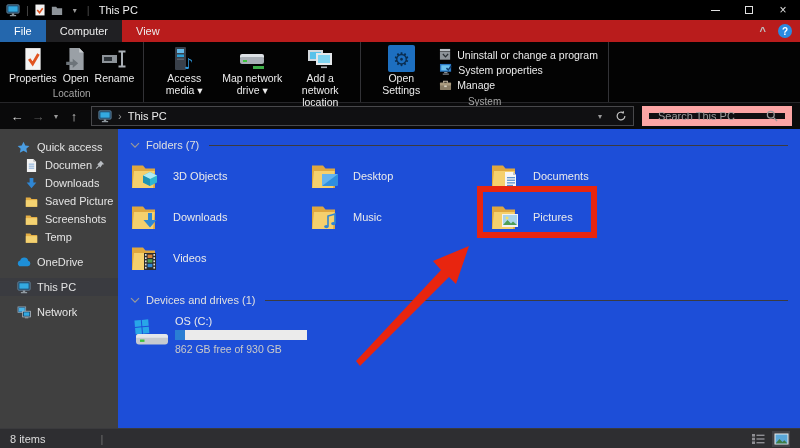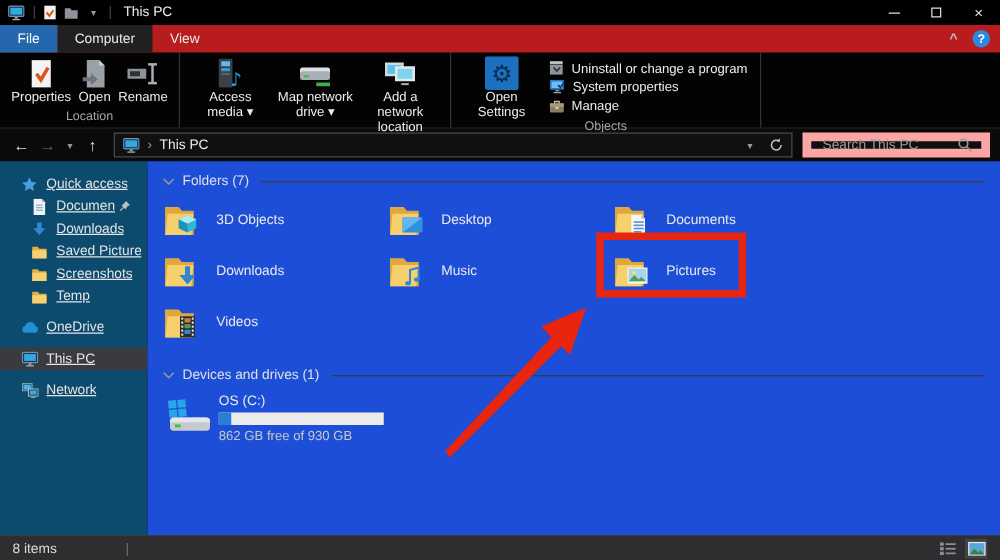--- a/index.html
+++ b/index.html
@@ -49,21 +49,21 @@
   .addr-text{color:#ececec;}
   .addr-right{margin-left:auto;display:flex;gap:9px;color:#c2c2c2;align-items:center;}
   .search-field{width:150px;height:20px;border:7px solid #fca5a5;background:#101012;
     display:flex;align-items:center;padding:0 7px;}
   .search-field input{flex:1;background:none;border:none;outline:none;color:#bdbdbd;
     font-size:11px;font-family:inherit;min-width:0;}
   .search-field input::placeholder{color:#9b9b9b;}
 
   
   .main{display:flex;height:299px;}
-  .sidebar{width:118px;background:#0c4a6e;padding-top:9px;flex-shrink:0;text-decoration:underline;}
+  .sidebar{width:118px;background:#404040;padding-top:9px;flex-shrink:0;}
   .side-item{height:18px;display:flex;align-items:center;font-size:11px;color:#e4e4e4;padding-right:5px;}
   .side-item .ic{width:15px;margin-right:6px;flex-shrink:0;}
   .side-item.lvl0{padding-left:16px;}
   .side-item.lvl1{padding-left:24px;}
   .side-item.gap{margin-top:7px;}
   .side-item.selected{background:#3a3b40;}
   .side-item .pin{margin-left:auto;}
   .side-label{white-space:nowrap;overflow:hidden;}
 
   .content{flex:1;background:#1d4ed8;padding:6px 12px 0 12px;overflow:hidden;}
@@ -261,21 +261,21 @@
                   <rect x="1" y="4" width="12" height="8" rx="1" fill="#8a7d66"></rect>
                   <rect x="1" y="4" width="12" height="3" fill="#a99a7e"></rect>
                   <path d="M5 4V2.4h4V4" stroke="#c9bda6" stroke-width="1.2" fill="none"></path>
                   <rect x="5.6" y="7" width="2.8" height="1.8" fill="#d8d2c2"></rect>
                 </svg>
               </span>
               <span>Manage</span>
             </div>
           </div>
         </div>
-        <div class="rlabel">Objects</div>
+        <div class="rlabel">System</div>
       </div>
     </div>
 
   <div class="addressrow">
     <span class="navbtn">←</span>
     <span class="navbtn disabled">→</span>
     <span class="nav-caret">▾</span>
     <span class="navbtn">↑</span>
     <div class="addr-field">
       <span class="ic" id="addr-ic">

